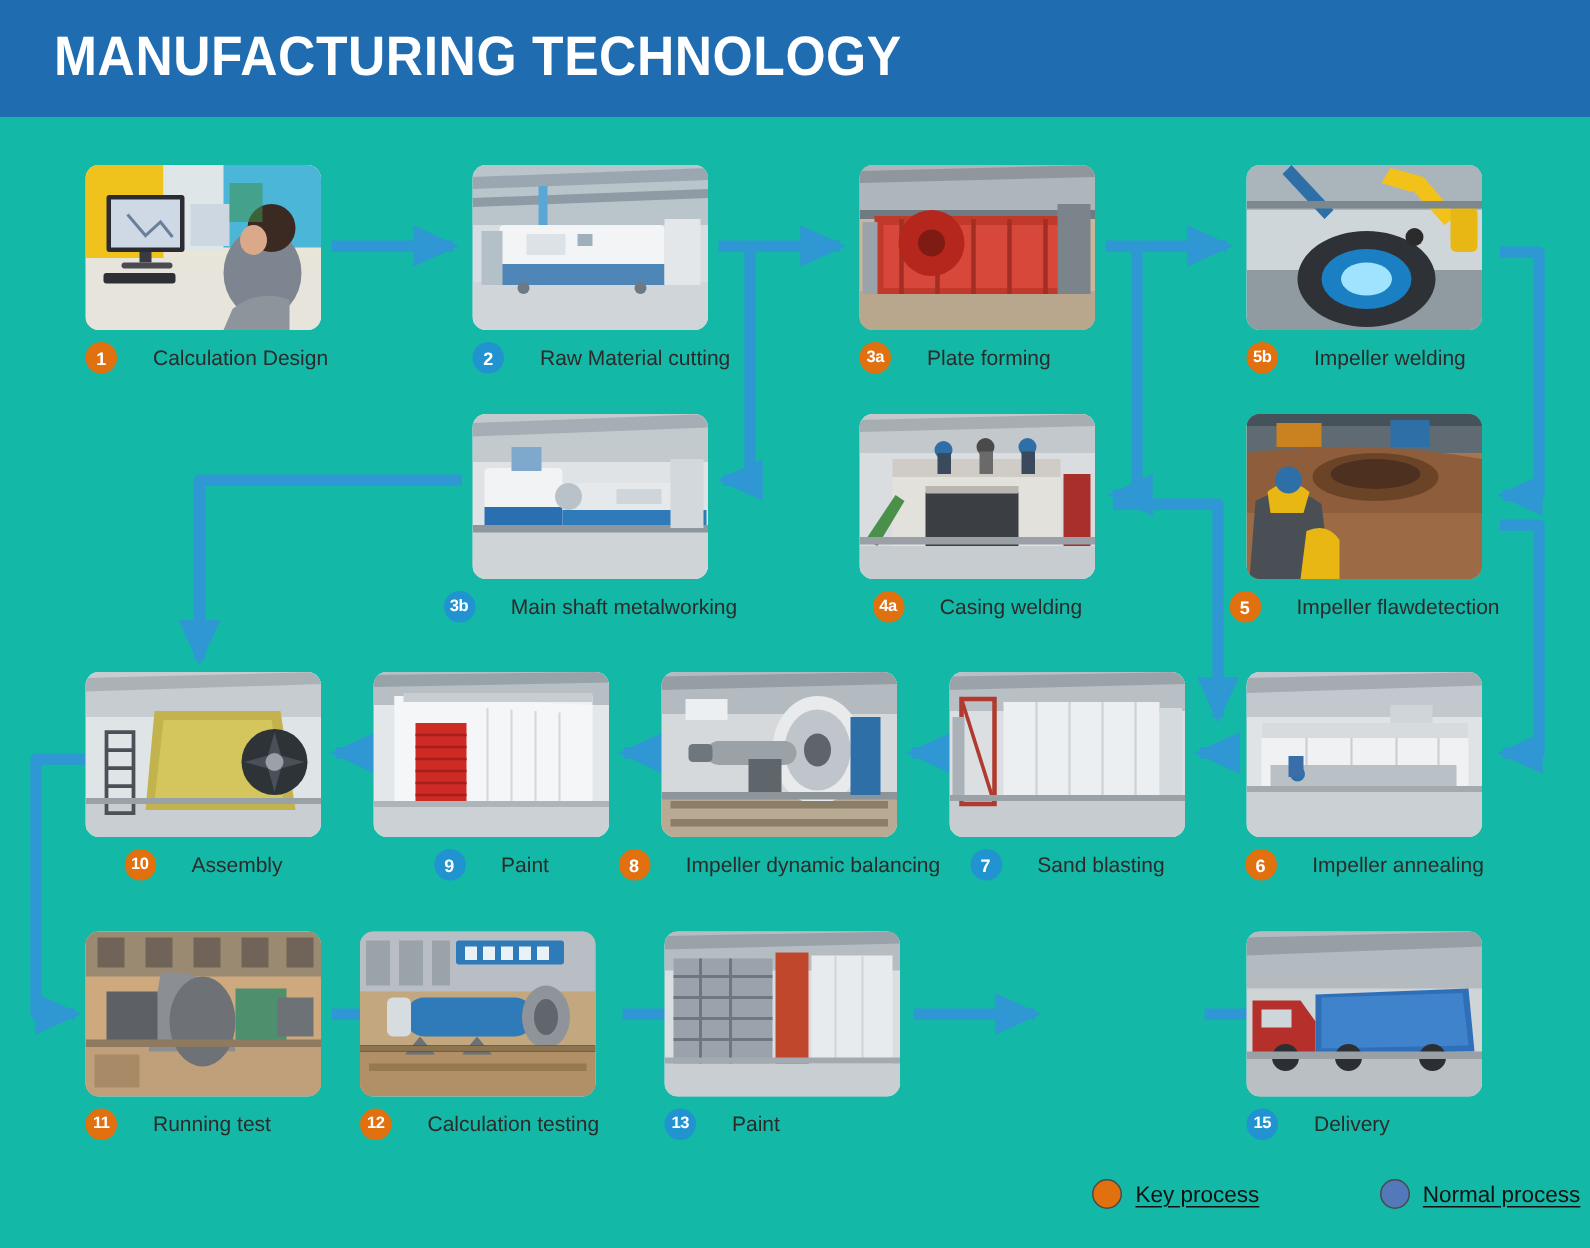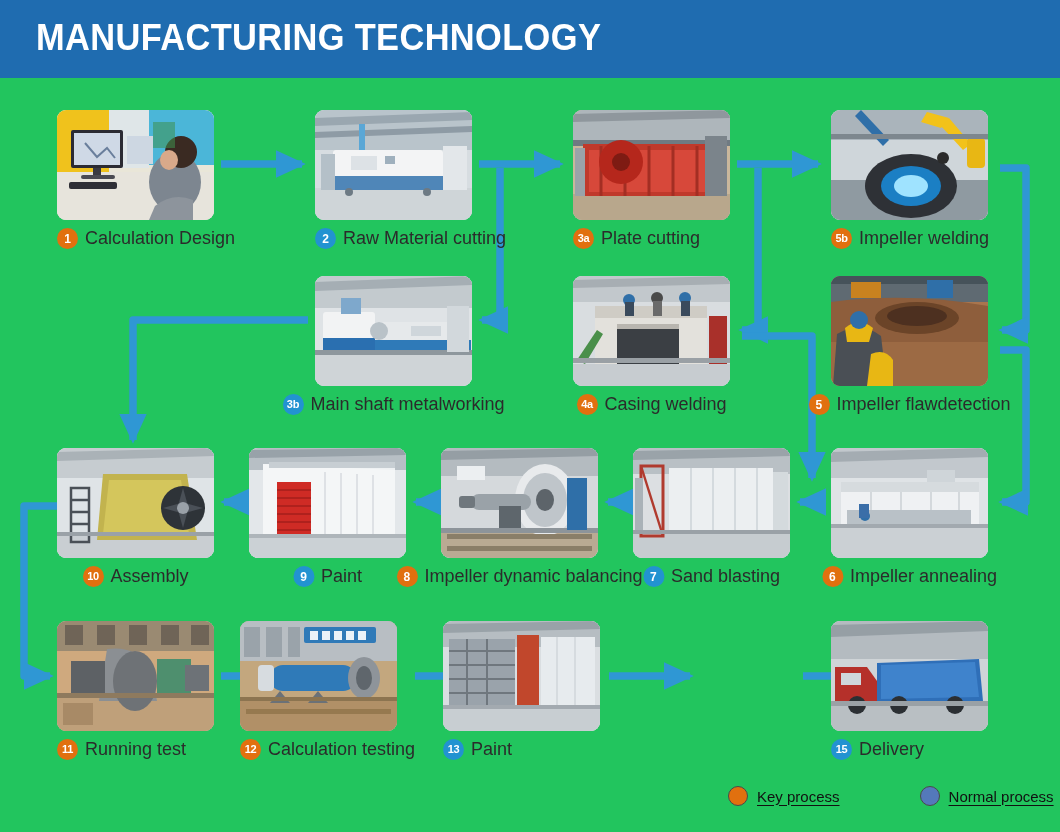--- a/index.html
+++ b/index.html
@@ -2,21 +2,21 @@
 <html><head>
 <meta charset="utf-8">
 <style>
   * { box-sizing: border-box; margin: 0; padding: 0; }
   html, body {
     width: 1060px; height: 832px;
     background: #ffffff;
     font-family: "Liberation Sans", sans-serif;
     overflow: hidden;
   }
-  #page { position: relative; width: 1060px; height: 832px; background:#22c55e; }
+  #page { position: relative; width: 1060px; height: 832px; background:#14b8a6; }
 
   
   .header {
     position: absolute; left: 0; top: 0; width: 1060px; height: 78px;
     background: #1f6cb0;
   }
   .header-title {
     position: absolute; left: 36px; top: 16px;
     font-size: 37px; line-height: 44px;
     font-weight: 700; color: #ffffff;
@@ -48,21 +48,21 @@
     flex: 0 0 auto;
     width: 21px; height: 21px; border-radius: 50%;
     color: #fff; font-size: 12px; font-weight: 700;
     display: flex; align-items: center; justify-content: center;
     line-height: 1;
   }
   .badge.key    { background: #e1700f; }
   .badge.normal { background: #2293d1; }
   .badge.wide   { font-size: 11px; letter-spacing: -0.3px; }
   .cap-text {
-    font-size: 18px; color: #2b2b2b; line-height: 21px;
+    font-size: 14px; color: #2b2b2b; line-height: 21px; margin-left: 17px;
   }
 
   
   .caption.c-center { left: 50%; transform: translateX(-50%); }
 
   
   .legend {
     position: absolute; left: 688px; top: 786px;
     display: flex; align-items: center; gap: 40px;
   }
@@ -196,21 +196,21 @@
           <line x1="124" y1="36" x2="124" y2="86"></line>
         </g>
         <circle cx="48" cy="52" r="22" fill="#b5271c"></circle>
         <circle cx="48" cy="52" r="9" fill="#7e1b13"></circle>
         <rect x="132" y="26" width="22" height="60" fill="#7b848b"></rect>
         <rect x="2" y="38" width="10" height="48" fill="#9aa3a9"></rect>
       </svg>
     </div>
     <div class="caption">
       <div class="badge key wide">3a</div>
-      <div class="cap-text">Plate cutting</div>
+      <div class="cap-text">Plate forming</div>
     </div>
   </div>
 
   <div class="node" style="left:831px; top:110px;">
     <div class="thumb">
       <svg viewBox="0 0 157 110" preserveAspectRatio="none">
         <rect width="157" height="110" fill="#cfd6da"></rect>
         <rect x="0" y="0" width="157" height="30" fill="#aab4bb"></rect>
         <rect x="0" y="70" width="157" height="40" fill="#8f9aa1"></rect>
         <ellipse cx="80" cy="76" rx="46" ry="32" fill="#2e3136"></ellipse>

